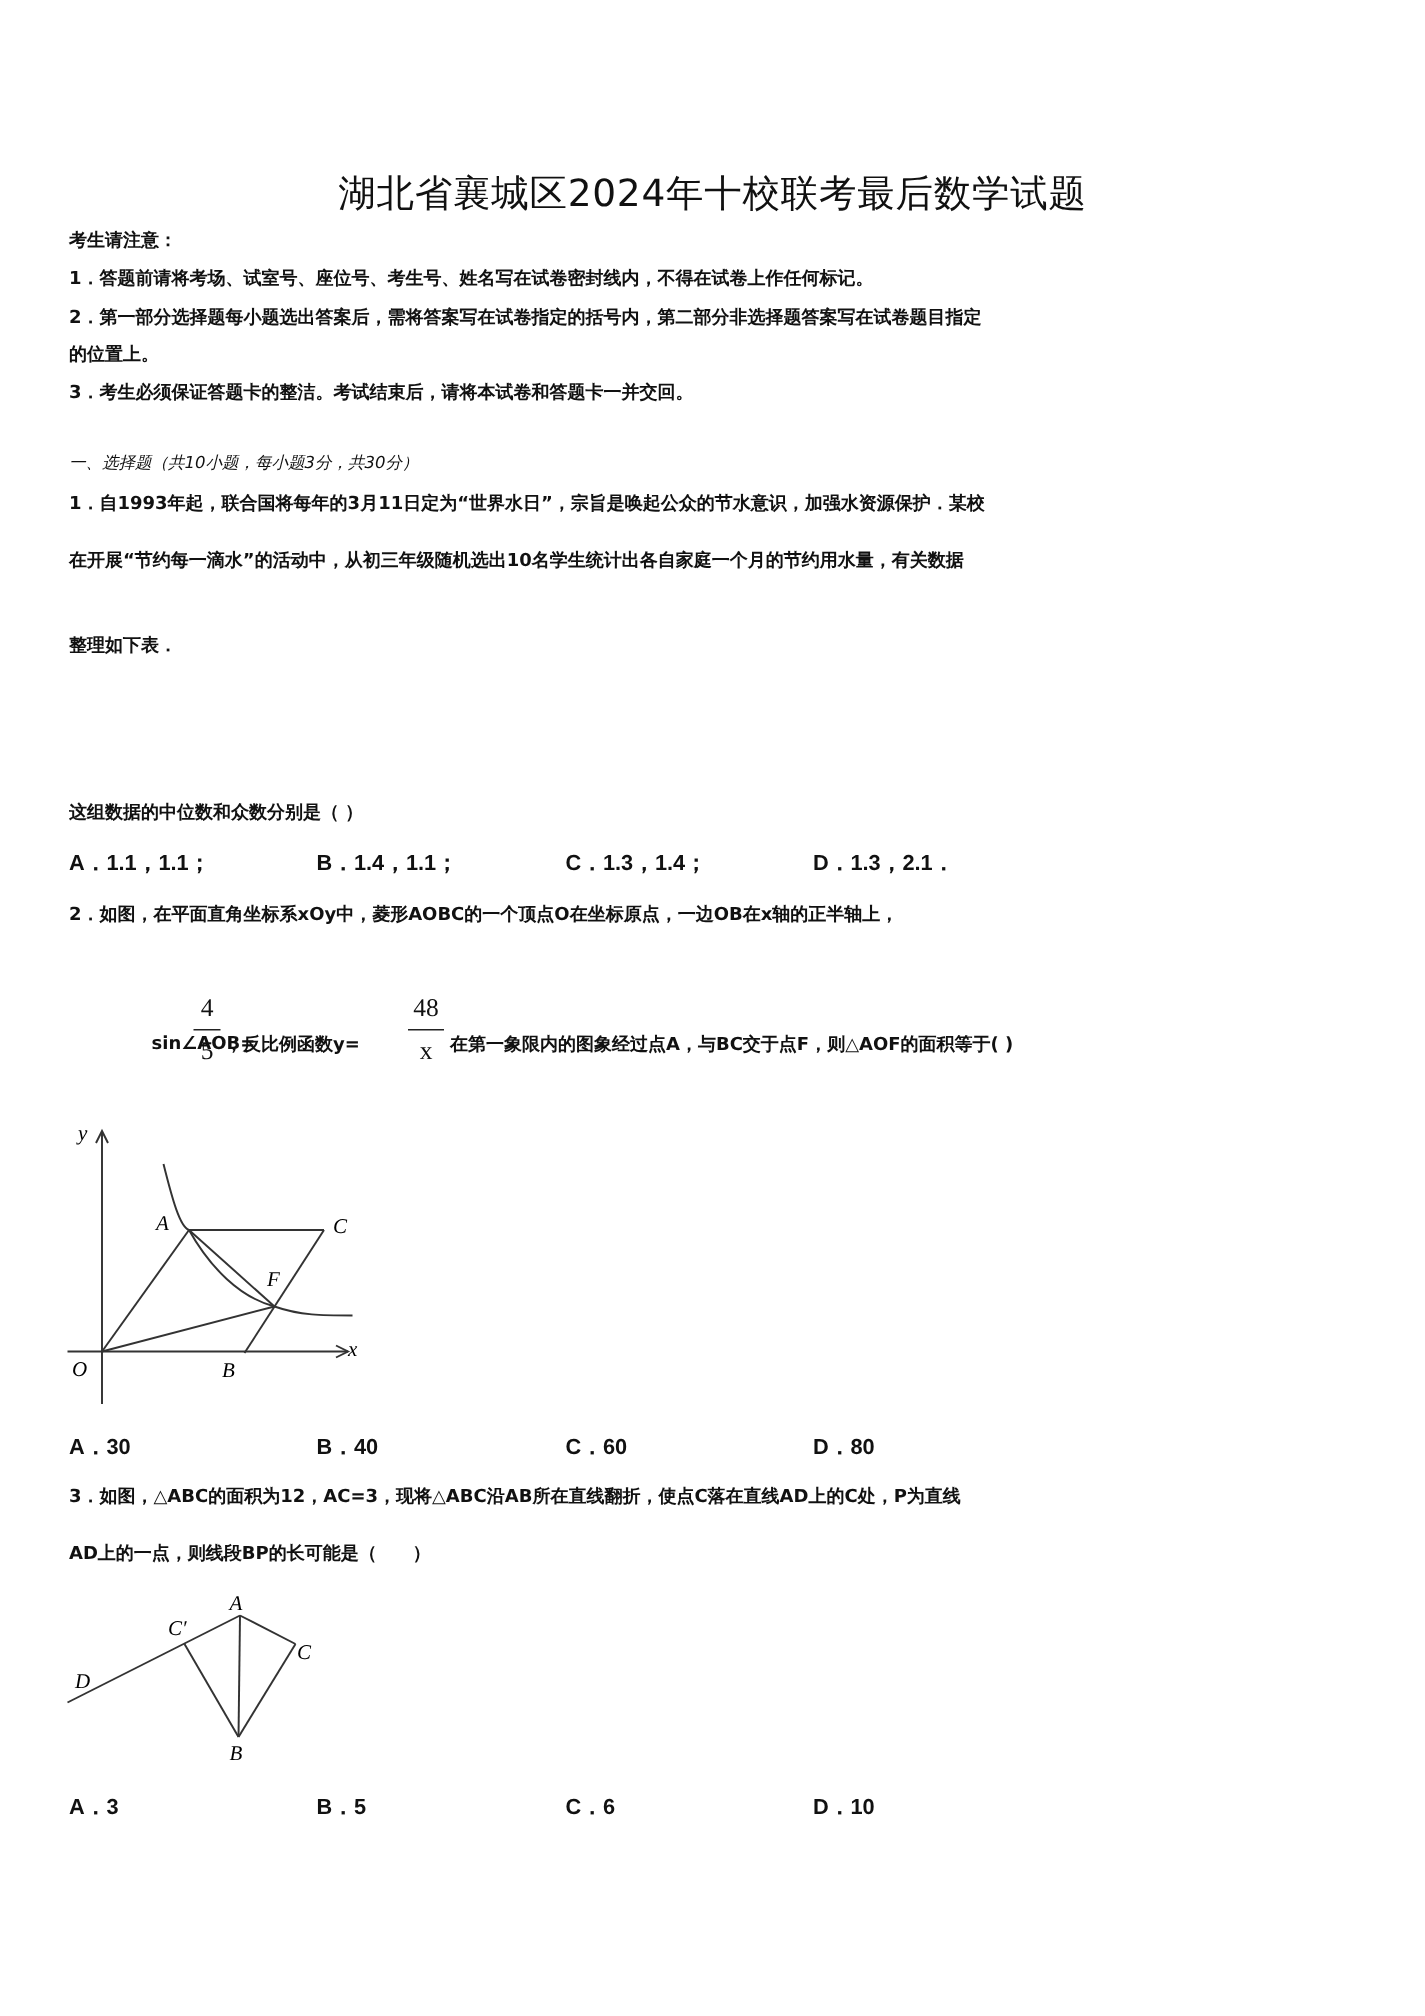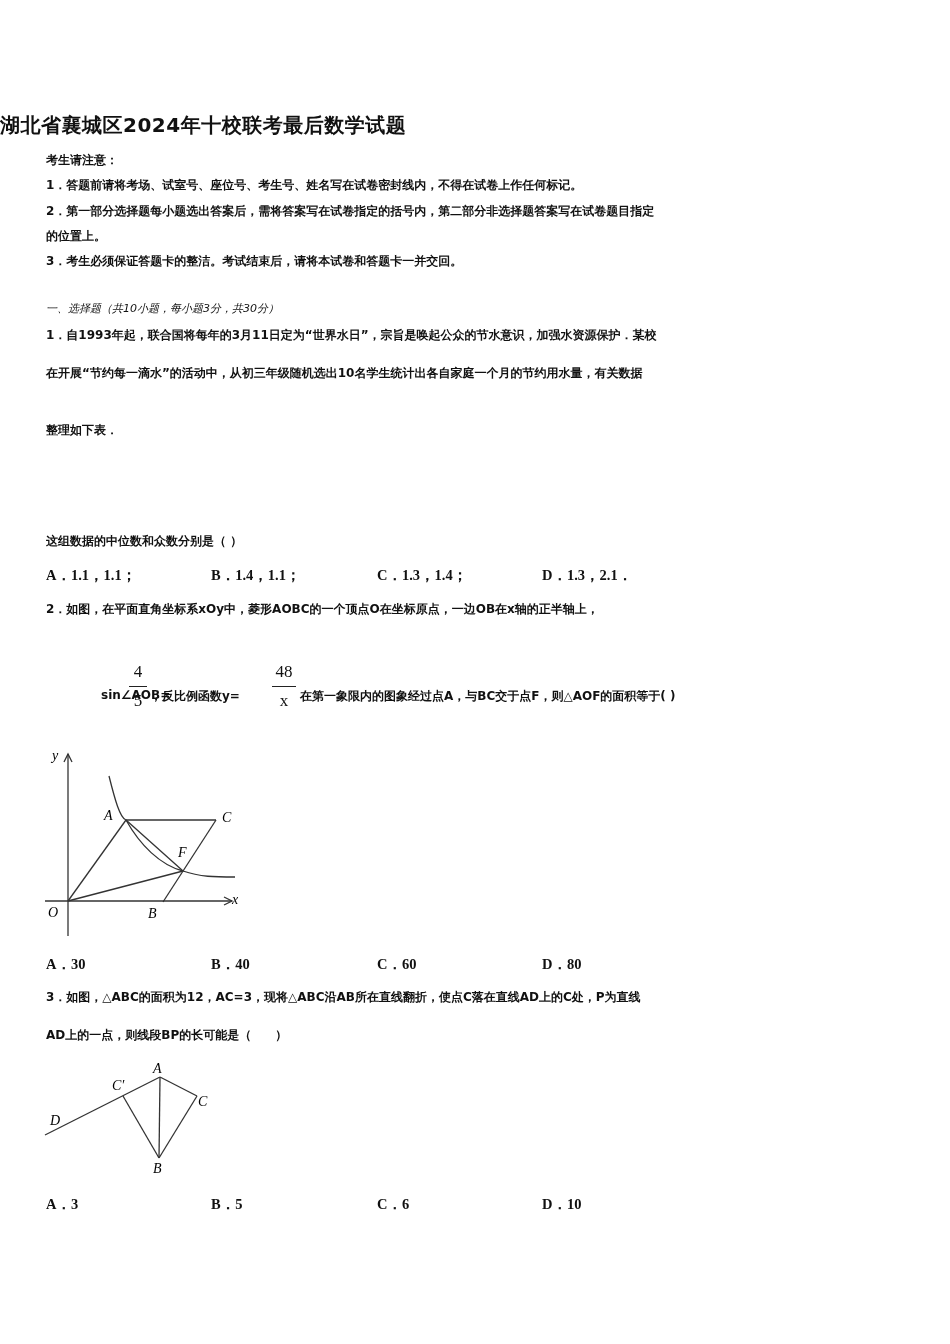--- a/index.html
+++ b/index.html
@@ -1,31 +1,31 @@
 <!DOCTYPE html>
 <html><head>
 <meta charset="utf-8">
 <style>
   html, body { margin: 0; padding: 0; background: #ffffff; }
   body { width: 950px; height: 1344px; position: relative; overflow: hidden;
          font-family: "DejaVu Serif", "Liberation Serif", serif; color: #111; }
   .abs { position: absolute; white-space: nowrap; }
-  .title { left: 0; width: 950px; top: 112px; text-align: left; font-family: "DejaVu Sans", "Liberation Sans", sans-serif;
-           font-weight: bold; font-size: 20px; letter-spacing: 0.5px; color: #111; }
+  .title { left: 0; width: 950px; top: 112px; text-align: center; font-family: "DejaVu Sans", "Liberation Sans", sans-serif;
+           font-weight: normal; font-size: 25px; letter-spacing: 0.5px; color: #111; }
   .note { font-family: "DejaVu Sans", "Liberation Sans", sans-serif; font-weight: bold; font-size: 12px; }
   .section { font-family: "DejaVu Sans", "Liberation Sans", sans-serif; font-size: 11px; font-weight: normal; font-style: italic; }
   table.data { position: absolute; left: 34px; top: 432px; border-collapse: collapse; }
   table.data td { border: 1.5px solid #222; height: 44px; padding: 0 0 0 10px; font-size: 14.5px; font-weight: bold;
                   font-family: "Liberation Serif", serif; vertical-align: middle; }
   table.data td.h { width: 237px; font-family: "DejaVu Sans", sans-serif; font-size: 14px; }
   table.data td.c { width: 68px; }
   .frac { position: absolute; text-align: center; font-family: "Liberation Serif", serif; font-size: 17px; font-weight: normal; }
   .frac .num { display: block; border-bottom: 1px solid #222; padding: 0 2px 4px; }
   .frac .den { display: block; padding-top: 4px; }
-  .opt { position: absolute; font-size: 14.5px; font-weight: bold; font-family: Liberation Serif, serif; }
+  .opt { position: absolute; font-size: 14.5px; font-weight: bold; font-family: Liberation Sans, sans-serif; }
   svg text { font-family: "Liberation Serif", serif; font-style: italic; }
 </style>
 </head>
 <body>
 
 <div class="abs title">湖北省襄城区2024年十校联考最后数学试题</div>
 
 <div class="abs note" style="left:46px;top:152px;">考生请注意：</div>
 <div class="abs note" style="left:46px;top:177px;">1．答题前请将考场、试室号、座位号、考生号、姓名写在试卷密封线内，不得在试卷上作任何标记。</div>
 <div class="abs note" style="left:46px;top:203px;">2．第一部分选择题每小题选出答案后，需将答案写在试卷指定的括号内，第二部分非选择题答案写在试卷题目指定</div>

